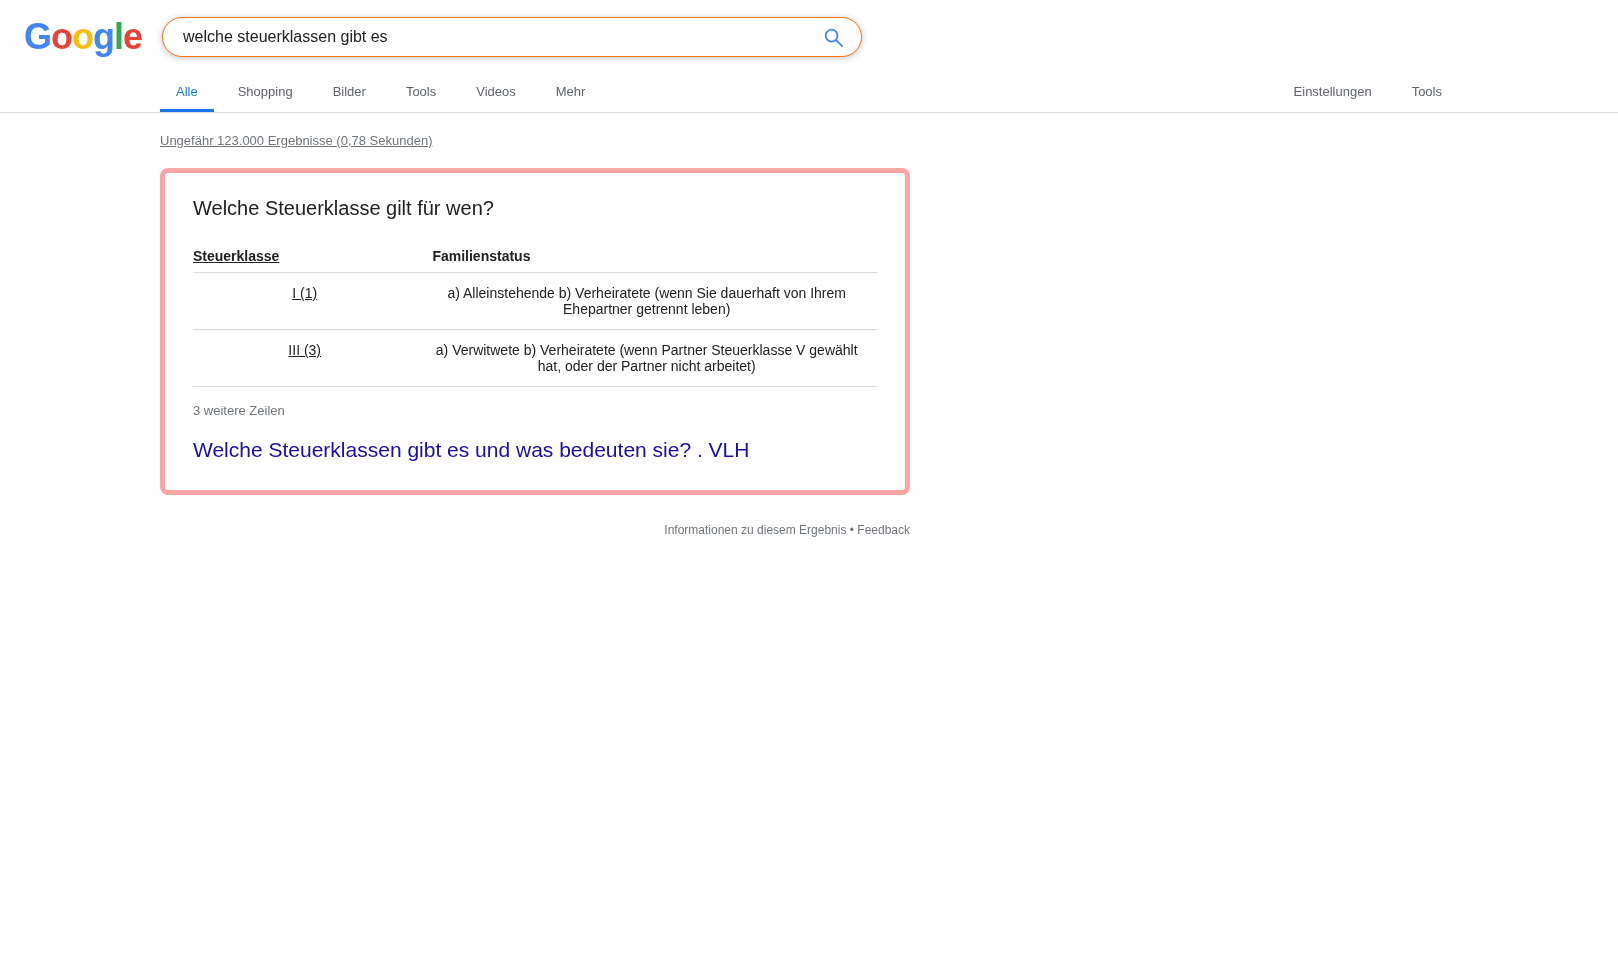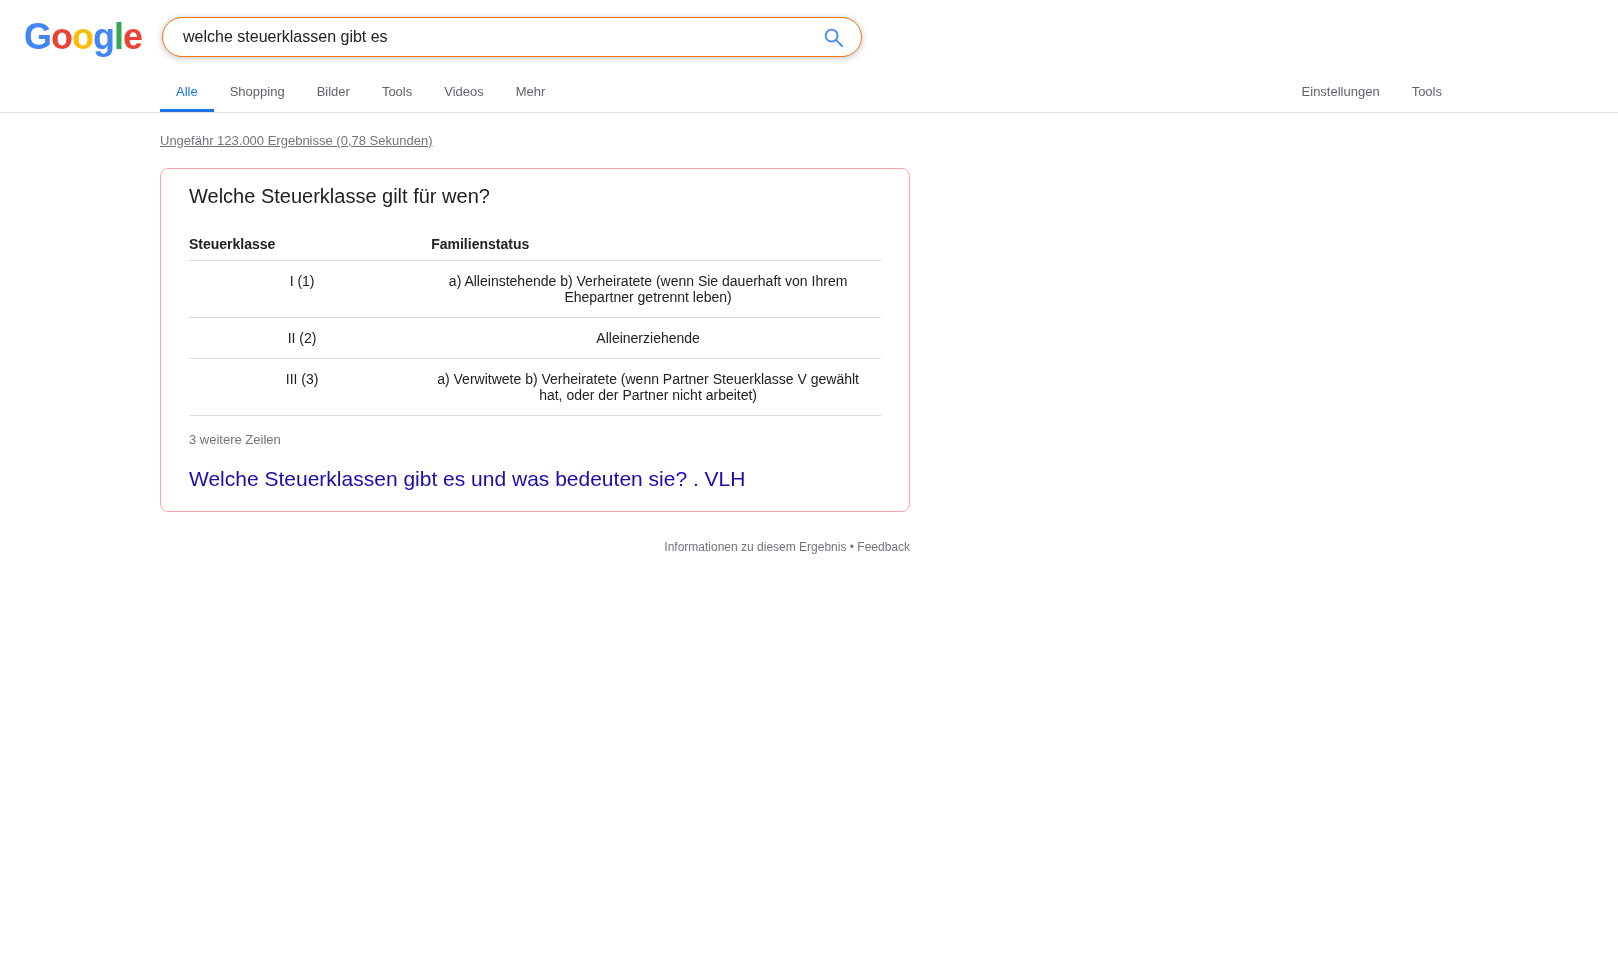--- a/index.html
+++ b/index.html
@@ -67,21 +67,21 @@
     .search-icon-svg {
       width: 22px;
       height: 22px;
     }
 
     
     .nav-tabs {
       display: flex;
       align-items: center;
       padding: 0 160px;
-      gap: 0;
+      gap: 8px;
     }
     .nav-tab {
       padding: 10px 16px;
       font-size: 13px;
       color: #5f6368;
       cursor: pointer;
       border-bottom: 3px solid transparent;
       text-decoration: none;
       display: flex;
       align-items: center;
@@ -107,23 +107,23 @@
 
     .results-count {
       color: #70757a;
       font-size: 13px;
       margin-bottom: 20px;
       text-decoration: underline;
     }
 
     
     .featured-card {
-      border: 1px solid #fca5a5;
+      border: 5px solid #fca5a5;
       border-radius: 8px;
-      padding: 16px 28px;
+      padding: 24px 28px;
       max-width: 750px;
       margin-bottom: 28px;
     }
 
     .card-title {
       font-size: 20px;
       font-weight: normal;
       color: #202124;
       margin-bottom: 20px;
     }
@@ -148,20 +148,21 @@
       color: #202124;
       padding: 12px 16px 12px 0;
       border-bottom: 1px solid #dadce0;
       vertical-align: top;
     }
     .card-table tr:last-child td {
       border-bottom: 1px solid #dadce0;
     }
     .col-steuerklasse {
       width: 35%;
+      text-decoration: underline;
     }
     .col-familienstatus {
       width: 65%;
     }
 
     .more-rows {
       color: #70757a;
       font-size: 13px;
       margin-bottom: 20px;
       cursor: pointer;
@@ -259,24 +260,20 @@
           <th class="col-steuerklasse">Steuerklasse</th>
           <th class="col-familienstatus">Familienstatus</th>
         </tr>
       </thead>
       <tbody>
         <tr>
           <td class="col-steuerklasse">I (1)</td>
           <td class="col-familienstatus">a) Alleinstehende b) Verheiratete (wenn Sie dauerhaft von Ihrem Ehepartner getrennt leben)</td>
         </tr>
         <tr>
-          <td class="col-steuerklasse">II (2)</td>
-          <td class="col-familienstatus">Alleinerziehende</td>
-        </tr>
-        <tr>
           <td class="col-steuerklasse">III (3)</td>
           <td class="col-familienstatus">a) Verwitwete b) Verheiratete (wenn Partner Steuerklasse V gewählt hat, oder der Partner nicht arbeitet)</td>
         </tr>
       </tbody>
     </table>
 
     <div class="more-rows">3 weitere Zeilen</div>
 
     <a class="result-link-title" href="#">Welche Steuerklassen gibt es und was bedeuten sie? . VLH</a>
 

